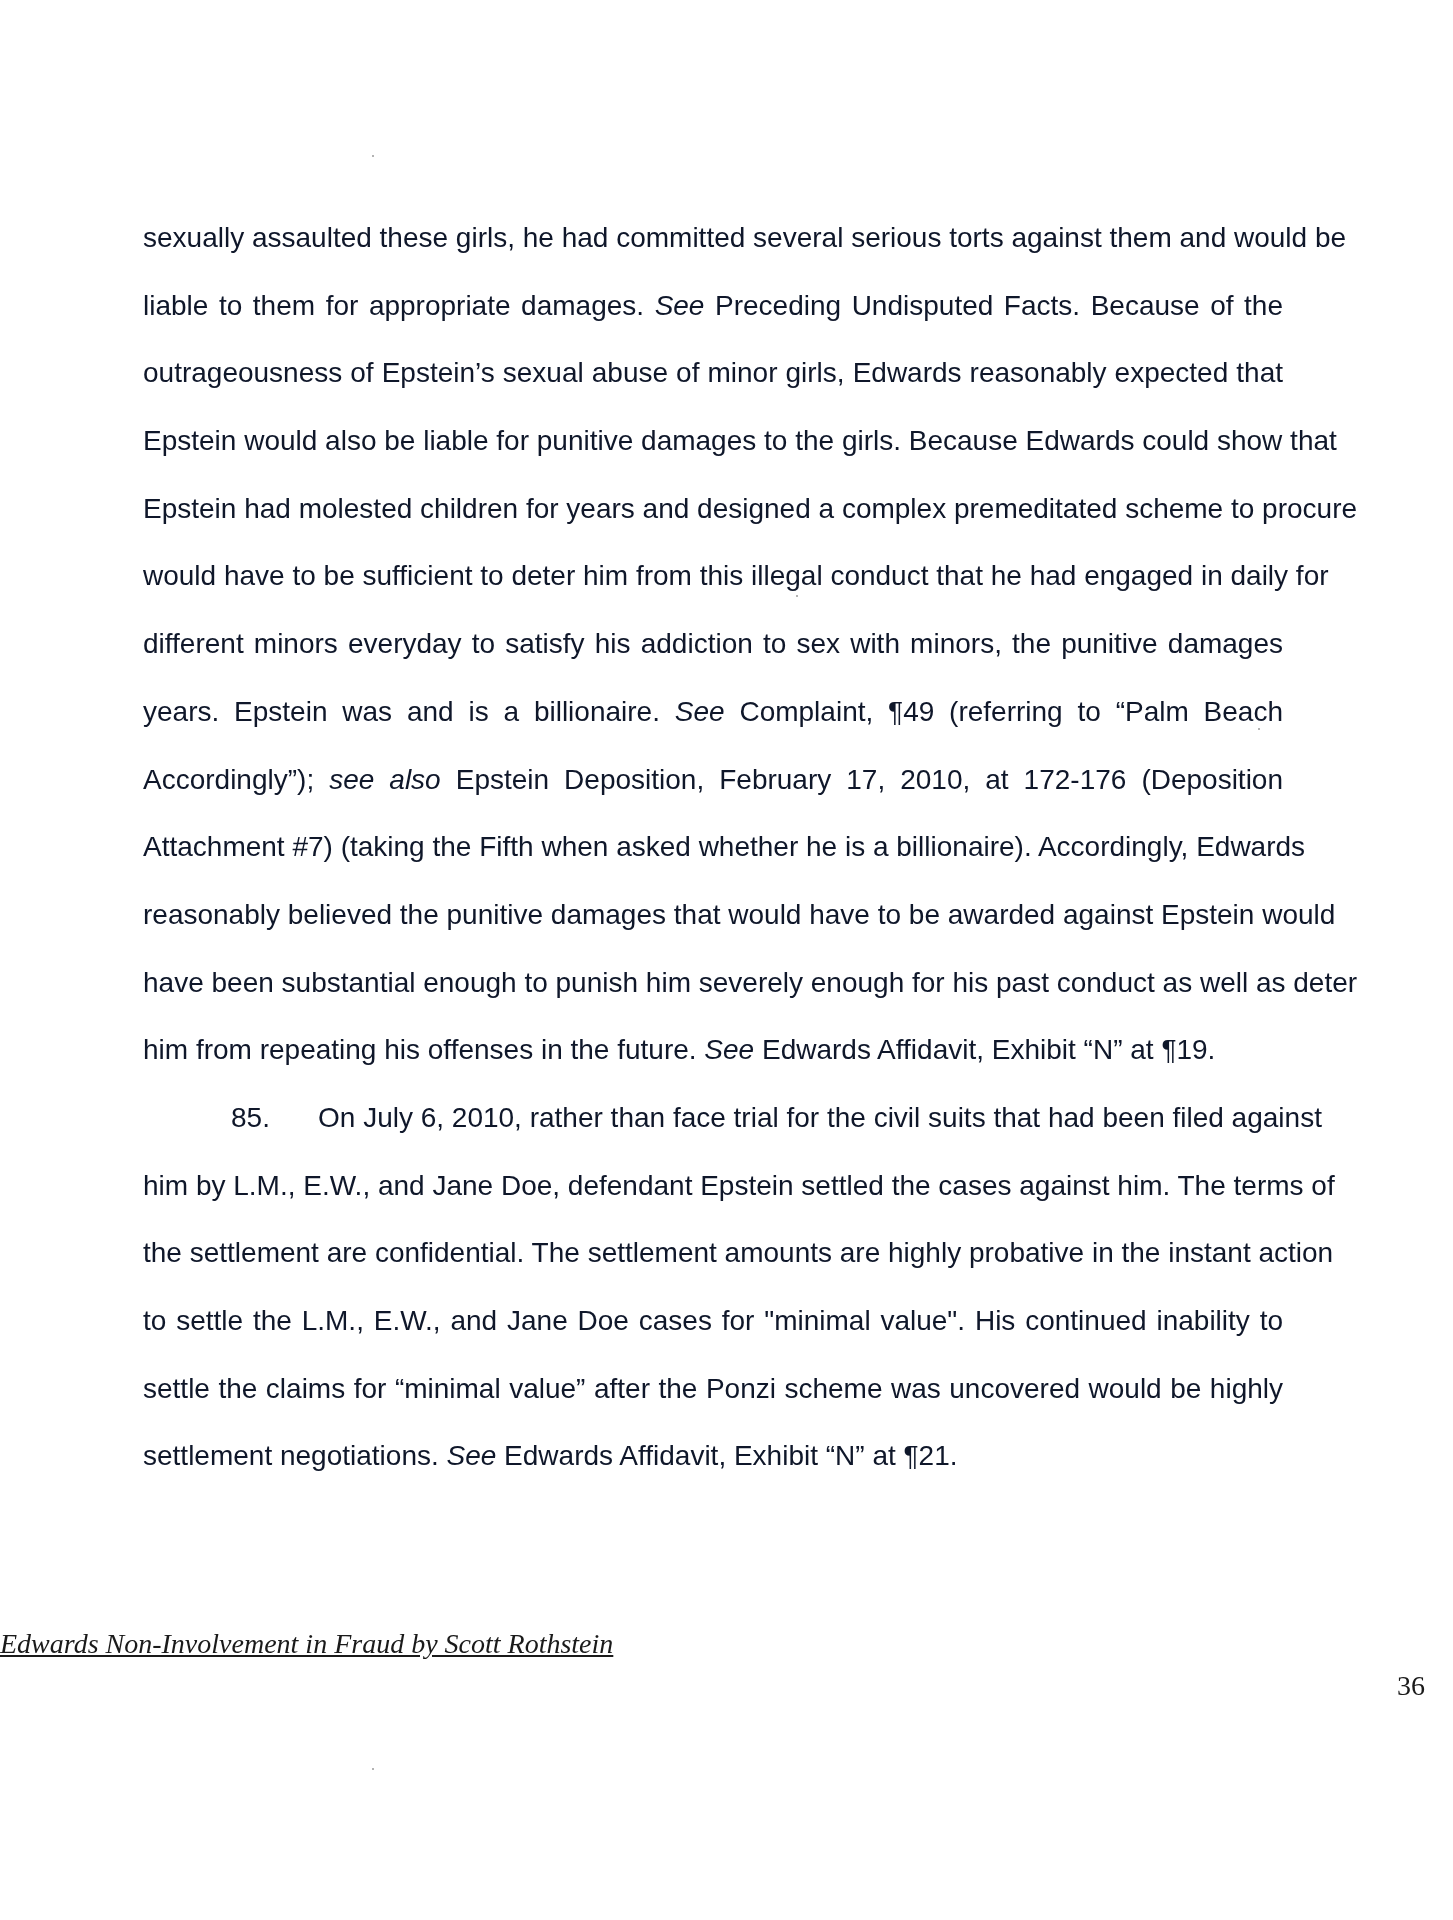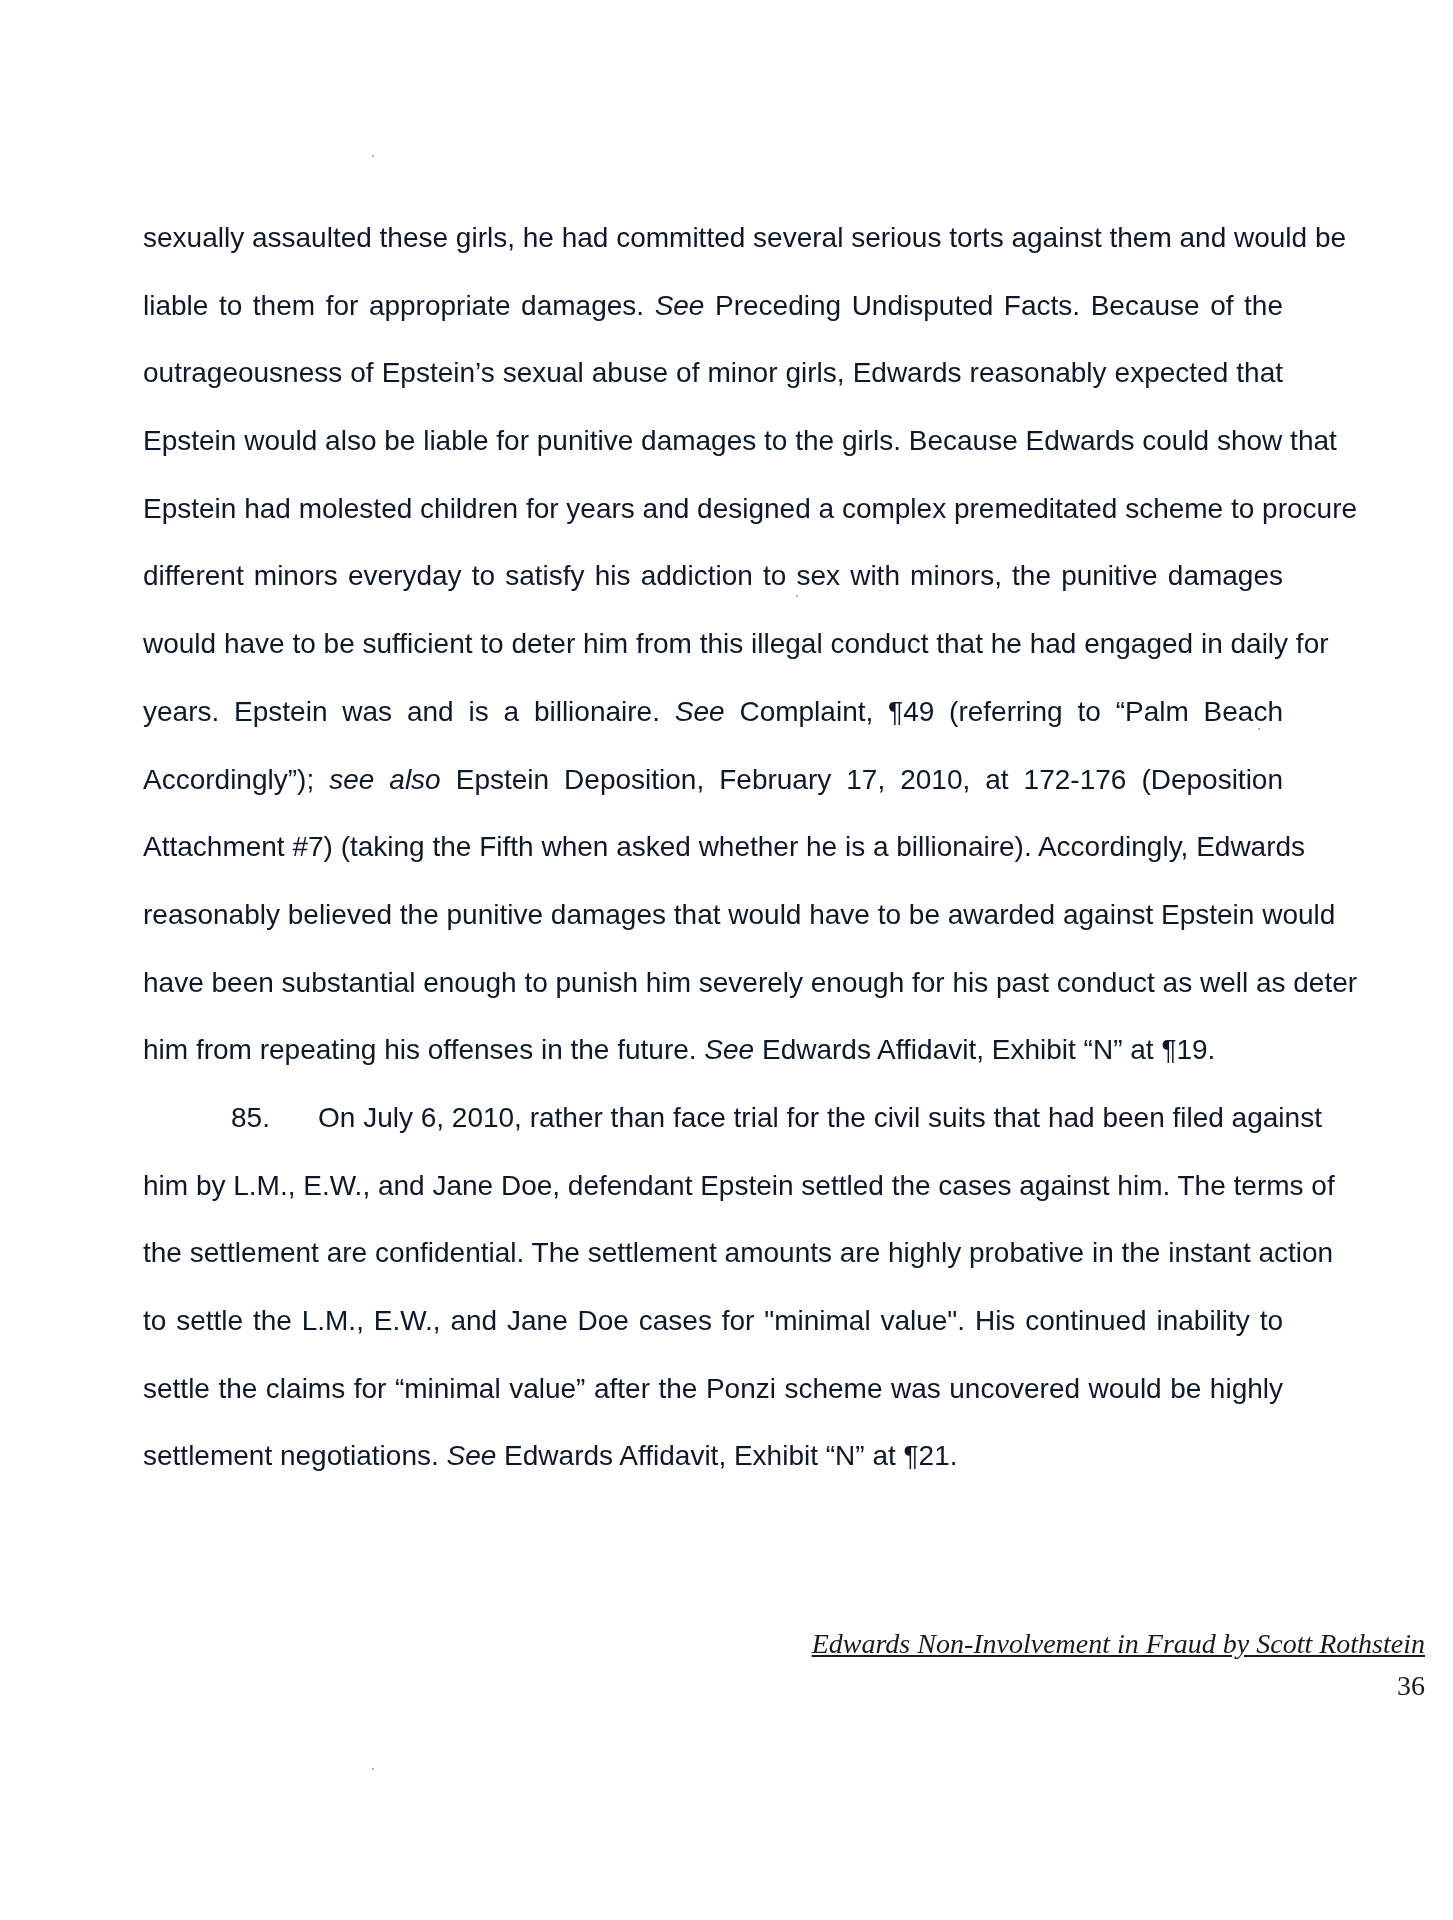--- a/index.html
+++ b/index.html
@@ -12,21 +12,21 @@
   }
   .line {
     display: block; height: 67.7px; white-space: nowrap;
     text-align: justify; text-align-last: justify;
   }
   .line.last { text-align-last: left; }
   .line.indent { padding-left: 88px; }
   .para-num { display: inline-block; width: 87px; text-align-last: left; }
   em { font-style: italic; }
   .heading {
-    position: absolute; left: 0; width: 1425px; top: 1628px; text-align: right;
+    position: absolute; left: 0; width: 1425px; top: 1628px; text-align: left;
     font-family: "Liberation Serif", "DejaVu Serif", serif;
     font-size: 28px; font-style: italic; text-decoration: underline; color: #1a1a1a;
   }
   .page-number {
     position: absolute; left: 0; width: 1425px; top: 1670px; text-align: right;
     font-family: "Liberation Serif", "DejaVu Serif", serif;
     font-size: 28px; color: #1a1a1a;
   }
   .bates {
     position: absolute; right: 24px; top: 1875px;
@@ -39,22 +39,22 @@
 <body>
 
 <div class="page">
   <div class="body-text">
     <div id="para-cont">
         <span class="line"><span>sexually assaulted these girls, he had committed several serious torts against them and would be</span></span>
         <span class="line"><span>liable to them for appropriate damages.  </span><em>See</em><span> Preceding Undisputed Facts.  Because of the</span></span>
         <span class="line"><span>outrageousness of Epstein’s sexual abuse of minor girls, Edwards reasonably expected that</span></span>
         <span class="line"><span>Epstein would also be liable for punitive damages to the girls.  Because Edwards could show that</span></span>
         <span class="line"><span>Epstein had molested children for years and designed a complex premeditated scheme to procure</span></span>
+        <span class="line"><span>would have to be sufficient to deter him from this illegal conduct that he had engaged in daily for</span></span>
         <span class="line"><span>different minors everyday to satisfy his addiction to sex with minors, the punitive damages</span></span>
-        <span class="line"><span>would have to be sufficient to deter him from this illegal conduct that he had engaged in daily for</span></span>
         <span class="line"><span>years.  Epstein was and is a billionaire.  </span><em>See</em><span> Complaint, ¶49 (referring to “Palm Beach</span></span>
         <span class="line"><span>Accordingly”); </span><em>see also</em><span> Epstein Deposition, February 17, 2010, at 172-176 (Deposition</span></span>
         <span class="line"><span>Attachment #7) (taking the Fifth when asked whether he is a billionaire).  Accordingly, Edwards</span></span>
         <span class="line"><span>reasonably believed the punitive damages that would have to be awarded against Epstein would</span></span>
         <span class="line"><span>have been substantial enough to punish him severely enough for his past conduct as well as deter</span></span>
         <span class="line last"><span>him from repeating his offenses in the future.  </span><em>See</em><span> Edwards Affidavit, Exhibit “N” at ¶19.</span></span>
       </div>
     <div id="para-85">
         <span class="line indent"><span class="para-num">85.</span><span>On July 6, 2010, rather than face trial for the civil suits that had been filed against</span></span>
         <span class="line"><span>him by L.M., E.W., and Jane Doe, defendant Epstein settled the cases against him.  The terms of</span></span>

